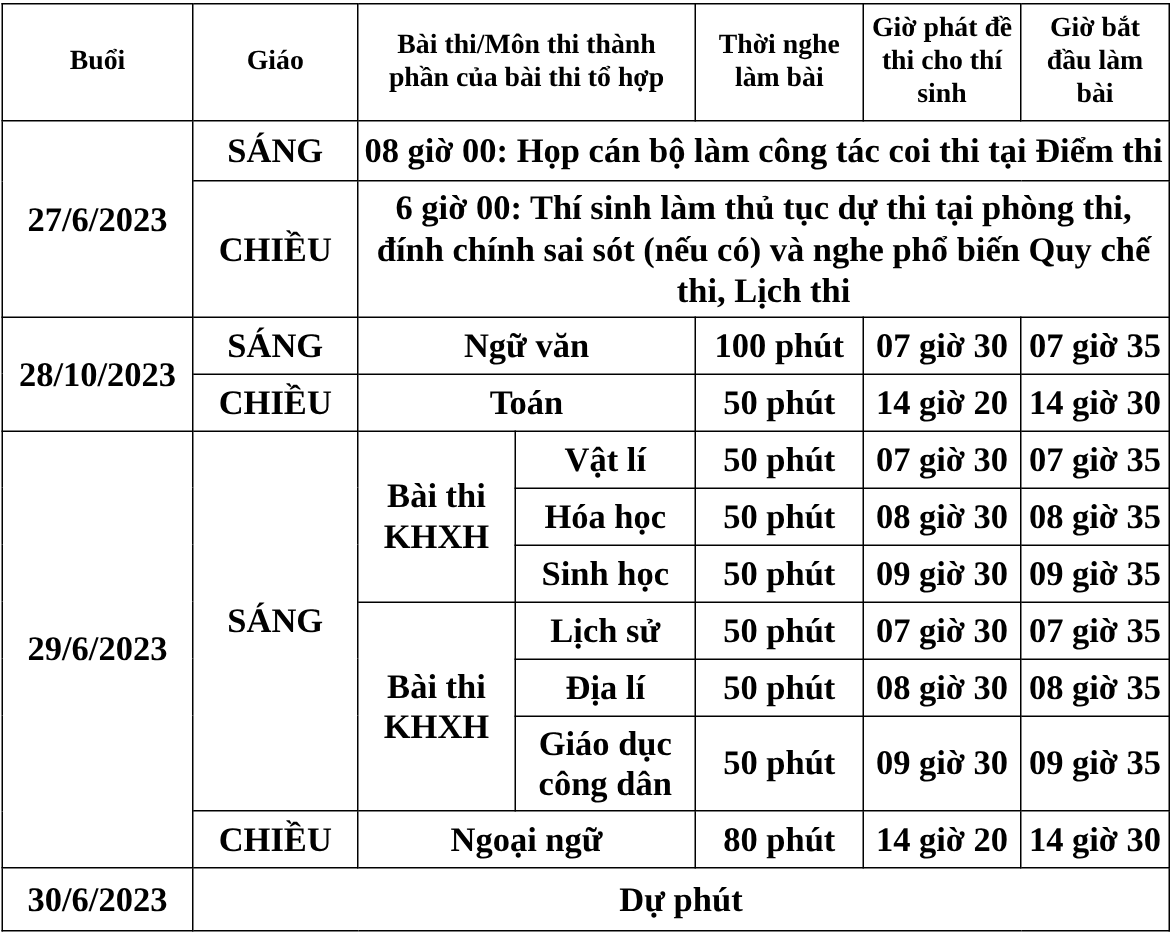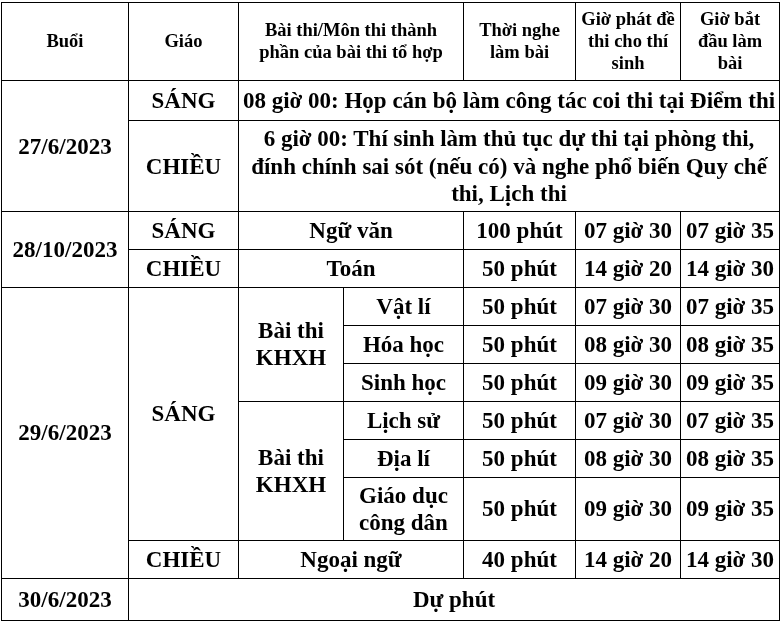--- a/index.html
+++ b/index.html
@@ -143,21 +143,21 @@
     <tr class="r-tall">
       <td>Giáo dục công dân</td>
       <td>50 phút</td>
       <td class="bold">09 giờ 30</td>
       <td class="bold">09 giờ 35</td>
     </tr>
 
     <tr class="r-norm">
       <td>CHIỀU</td>
       <td colspan="2">Ngoại ngữ</td>
-      <td>40 phút</td>
+      <td>80 phút</td>
       <td class="bold">14 giờ 20</td>
       <td class="bold">14 giờ 30</td>
     </tr>
 
     <tr class="r-last">
       <td>30/6/2023</td>
       <td colspan="6">Dự phút</td>
     </tr>
   </tbody>
 </table>

